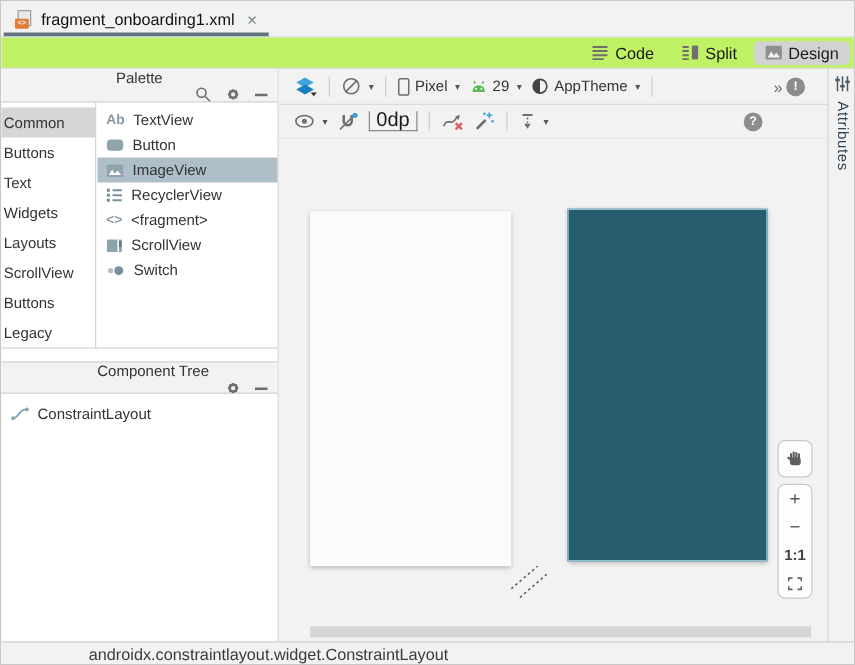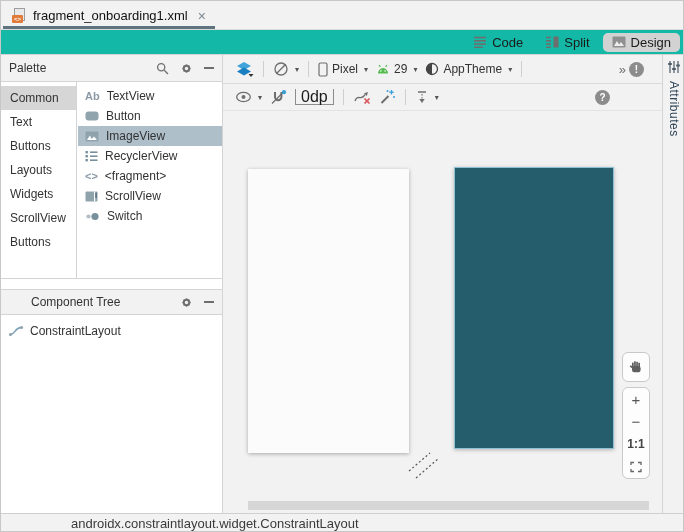--- a/index.html
+++ b/index.html
@@ -22,40 +22,40 @@
   .xmlfile { position:relative; width:15px; height:15px; }
   .xmlfile .page { position:absolute; left:2px; top:0; width:11px; height:13px;
     background:#e9e9e9; border:1px solid #9e9e9e; }
   .xmlfile .tagbox { position:absolute; left:0; bottom:0; width:11px; height:8px;
     background:#e07b39; border-radius:1px; color:#fff; font-size:6px; line-height:8px;
     text-align:center; font-weight:bold; }
   .tab .close { color:#7d8a90; font-size:14px; line-height:14px; margin-left:4px; }
 
   
   .mode-row { position:absolute; left:0; top:29px; width:684px; height:25px;
-    background:#14b8a6; border-bottom:1px solid #d4d4d4;
+    background:#bef264; border-bottom:1px solid #d4d4d4;
     display:flex; align-items:center; justify-content:flex-end; gap:4px; padding:0 5px; }
   .mode-btn { display:flex; align-items:center; gap:5px; padding:2px 9px; border-radius:5px;
     font-size:13px; color:#1a1a1a; background:transparent; border:none; }
   .mode-btn.selected { background:#d2d2d2; }
 
   
   .left-col { position:absolute; left:0; top:54px; width:222px; height:458px;
     background:#ffffff; border-right:1px solid #d4d4d4; }
   .panel-header { height:27px; background:#f2f2f2; border-bottom:1px solid #d4d4d4;
-    display:flex; align-items:center; padding:0 8px; }
+    display:flex; align-items:center; padding:0 8px;flex-direction:column; }
   .panel-header .title { font-size:12px; color:#333; }
   .panel-header .tools { margin-left:auto; display:flex; align-items:center; gap:11px; }
   .minus-glyph { width:10px; height:2px; background:#6e6e6e; display:inline-block; }
 
   .palette-body { position:absolute; left:0; top:27px; width:100%; height:197px;
     border-bottom:1px solid #d4d4d4; }
   .cats { position:absolute; left:0; top:0; width:76px; height:100%;
     border-right:1px solid #d4d4d4; padding-top:4px; }
-  .cat { height:24px; line-height:24px; padding-left:9px; color:#333; }
+  .cat { height:24px; line-height:24px; padding-left:2px; color:#333; }
   .cat.selected { background:#d6d6d6; }
   .items { position:absolute; left:77px; top:0; right:0; height:100%; padding-top:4px; }
   .item { height:20px; display:flex; align-items:center; gap:7px; padding-left:7px; color:#333; }
   .item.selected { background:#aebfca; }
   .glyph-txt { font-size:11px; color:#8b99a5; font-weight:bold; letter-spacing:0; }
 
   .comp-header { position:absolute; left:0; top:234px; width:100%; height:26px;
     background:#f2f2f2; border-top:1px solid #d4d4d4; border-bottom:1px solid #d4d4d4;
     display:flex; align-items:center; padding:0 8px; }
   .tree { position:absolute; left:0; top:260px; width:100%; }
@@ -182,26 +182,27 @@
         </span>
         <span class="icon">
             <span class="minus-glyph"></span>
           </span>
       </span>
     </div>
 
     <div class="palette-body">
       <div class="cats">
         <div class="cat selected">Common</div>
+        <div class="cat">Buttons</div>
         <div class="cat">Text</div>
-        <div class="cat">Buttons</div>
+        <div class="cat">Widgets</div>
         <div class="cat">Layouts</div>
-        <div class="cat">Widgets</div>
         <div class="cat">ScrollView</div>
         <div class="cat">Buttons</div>
+        <div class="cat">Legacy</div>
       </div>
       <div class="items">
         <div class="item">
           <span class="icon glyph-txt">Ab</span>
           <span>TextView</span>
         </div>
         <div class="item">
           <span class="icon">
             <svg width="14" height="10">
                 <rect x="0.5" y="0.5" width="13" height="9" rx="3" fill="#90a4ae"></rect>

